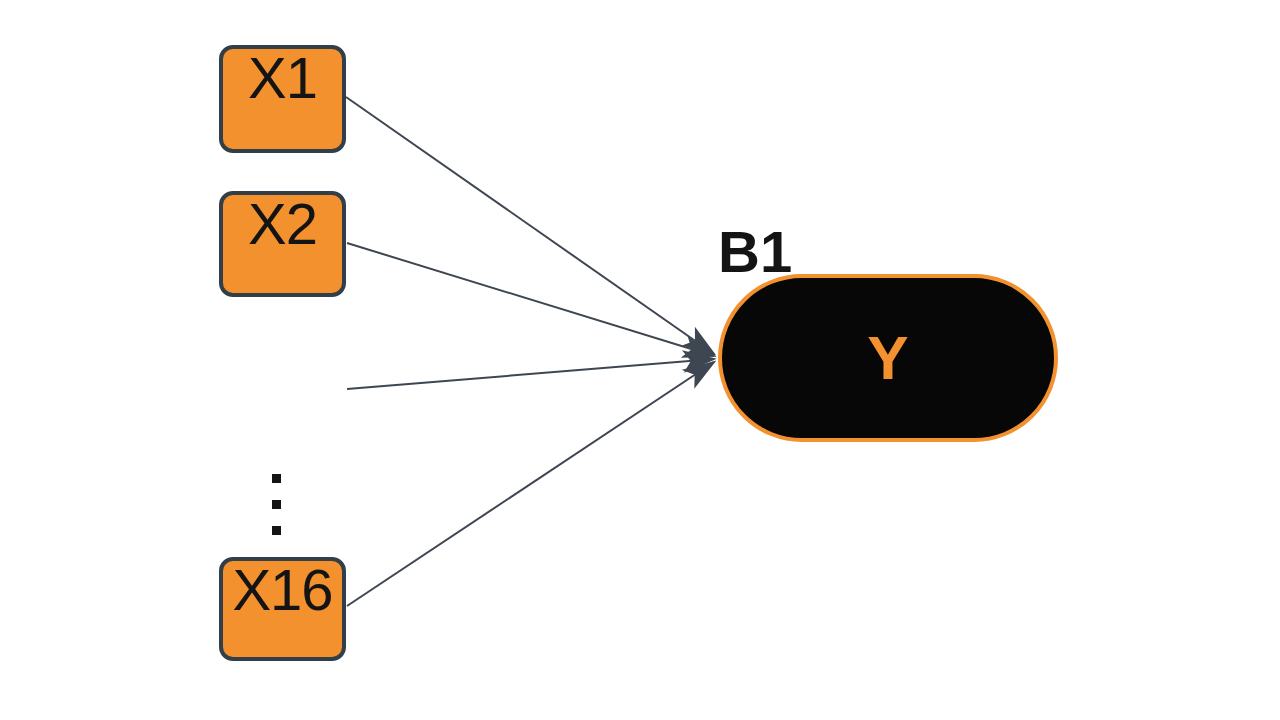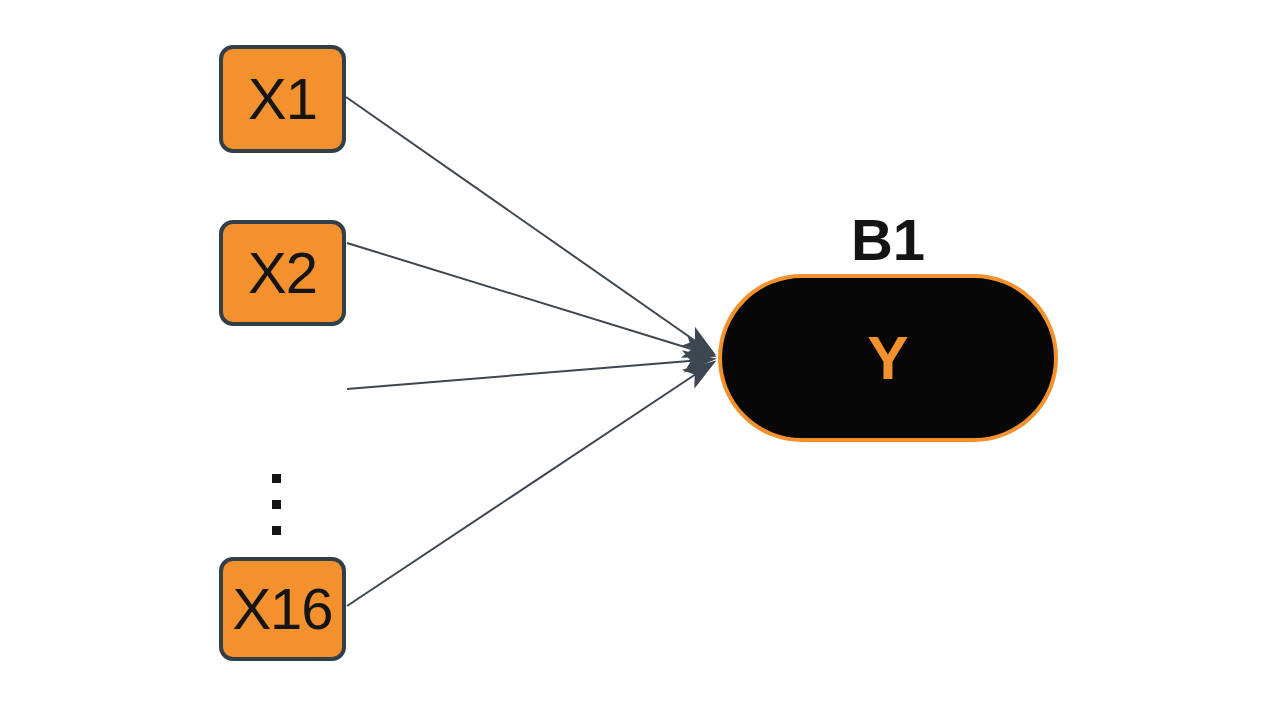--- a/index.html
+++ b/index.html
@@ -36,48 +36,46 @@
     stroke-width: 2;
   }
   .arrowhead-path { fill: var(--edge); }
   .input-node {
     position: absolute;
     width: 127px;
     background: var(--node-fill);
     border: 4px solid var(--node-border);
     border-radius: 14px;
     display: flex;
-    align-items: center;
     justify-content: center;
     color: var(--node-text);
     font-size: 58px;
     line-height: 1;
     letter-spacing: -1px;
   }
   .node-x1  { left: 219px; top: 45px;  height: 108px; }
-  .node-x2  { left: 219px; top: 191px; height: 106px; margin-top: 29px; }
+  .node-x2  { left: 219px; top: 191px; height: 106px; }
   .node-x3  { left: 219px; top: 335px; height: 108px; }
   .node-x16 { left: 219px; top: 557px; height: 104px; }
   .ellipsis {
     position: absolute;
     left: 272px; top: 474px;
     width: 9px; height: 61px;
     display: flex;
     flex-direction: column;
     justify-content: space-between;
   }
   .ellipsis .dot {
     width: 9px; height: 9px;
     background: var(--node-text);
   }
   .output-tag {
     position: absolute;
-    left: 718px; top: 210px;
+    left: 718px; top: 222px;
     width: 340px; height: 60px;
-    text-align: center;
     font-weight: bold;
     font-size: 58px;
     line-height: 60px;
     color: var(--label-text);
   }
   .output-node {
     position: absolute;
     left: 718px; top: 274px;
     width: 340px; height: 168px;
     background: var(--output-fill);

